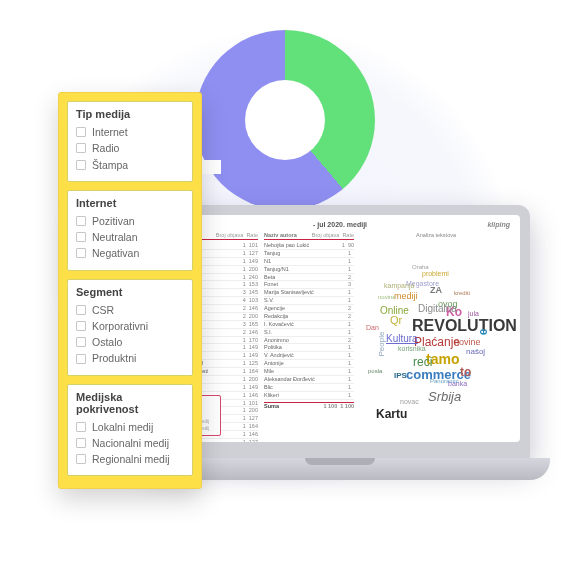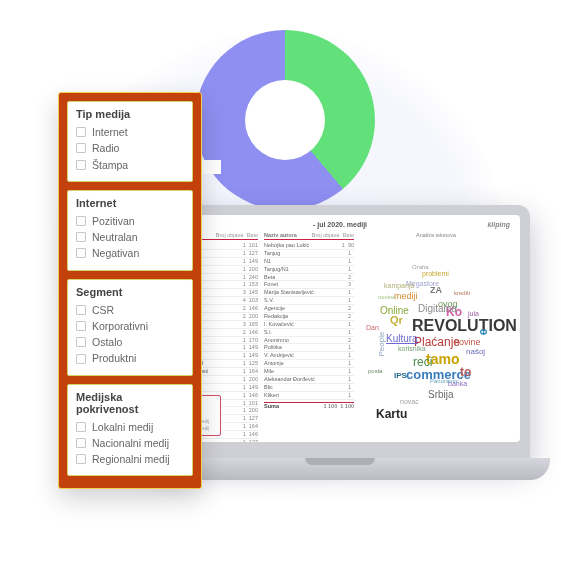--- a/index.html
+++ b/index.html
@@ -40,21 +40,21 @@
   .inset-filter h5{font-size:5px;color:#666;margin-bottom:2px;}
   .inset-filter div{font-size:4.5px;color:#aaa;display:flex;align-items:center;gap:2px;line-height:1.4;}
   .mini-cb{width:4px;height:4px;border:0.5px solid #ccc;display:inline-block;}
 
   .cloud-wrap{flex:1;position:relative;}
   .cloud-title{font-size:5.5px;color:#888;text-align:center;margin-bottom:2px;}
   .cloud{position:relative;width:100%;height:185px;}
   .cloud span{position:absolute;line-height:1;white-space:nowrap;}
 
   
-  .panel{position:absolute;left:58px;top:92px;width:144px;background:#c2410c;border:1px solid #f0d04d;border-radius:3px;
+  .panel{position:absolute;left:58px;top:92px;width:144px;background:#fde047;border:1px solid #f0d04d;border-radius:3px;
     box-shadow:0 10px 26px rgba(0,0,0,.18);padding:4px 0;z-index:10;}
   .group{margin:4px 8px 8px;border:1px solid #d6d26a;border-radius:2px;padding:6px 8px 8px;background:#fff;}
   .group h3{font-size:11px;font-weight:700;color:#444;margin-bottom:4px;}
   .opt{display:flex;align-items:center;gap:6px;font-size:10.5px;color:#666;line-height:1.55;}
   .cb{width:10px;height:10px;border:1px solid #c7c7c7;border-radius:1px;background:#fff;display:inline-block;}
 </style>
 </head>
 <body>
 
 <div class="stage">
@@ -424,34 +424,34 @@
             <div class="cloud-wrap">
               <div class="cloud-title">Analiza tekstova</div>
               <div class="cloud" id="cloud">
                   <span style="left: 52px; top: 78px; font-size: 16px; color: rgb(58, 58, 58); font-weight: 700;">REVOLUTION</span>
                   <span style="left: 54px; top: 96px; font-size: 12px; color: rgb(182, 58, 58); font-weight: 400;">Plaćanje</span>
                   <span style="left: 66px; top: 112px; font-size: 14px; color: rgb(199, 162, 0); font-weight: 700;">tamo</span>
                   <span style="left: 46px; top: 128px; font-size: 13px; color: rgb(58, 125, 191); font-weight: 700;">commerce</span>
                   <span style="left: 20px; top: 66px; font-size: 10px; color: rgb(137, 168, 58);">Online</span>
                   <span style="left: 26px; top: 94px; font-size: 10px; color: rgb(106, 106, 208); text-decoration: underline;">Kultura</span>
                   <span style="left: 34px; top: 52px; font-size: 9px; color: rgb(210, 138, 42);">mediji</span>
-                  <span style="left: 30px; top: 75px; font-size: 11px; color: rgb(194, 178, 58); font-weight: 700;">Qr</span>
+                  <span style="left: 30px; top: 75px; font-size: 11px; color: rgb(194, 178, 58); font-weight: 400;">Qr</span>
                   <span style="left: 78px; top: 60px; font-size: 9px; color: rgb(106, 154, 90);">ovog</span>
                   <span style="left: 94px; top: 98px; font-size: 9px; color: rgb(192, 85, 74);">novine</span>
                   <span style="left: 86px; top: 66px; font-size: 12px; color: rgb(207, 95, 165); font-weight: 700;">Ko</span>
                   <span style="left: 10px; top: 100px; font-size: 8px; color: rgb(143, 166, 192); transform: rotate(-90deg);">People</span>
                   <span style="left: 46px; top: 40px; font-size: 7px; color: rgb(160, 160, 208);">Megastore</span>
                   <span style="left: 62px; top: 30px; font-size: 7px; color: rgb(201, 168, 48);">problemi</span>
                   <span style="left: 70px; top: 46px; font-size: 9px; color: rgb(122, 122, 122); font-weight: 700;">ZA</span>
                   <span style="left: 38px; top: 105px; font-size: 7px; color: rgb(122, 163, 122);">korisnika</span>
                   <span style="left: 18px; top: 116px; font-size: 12px; color: rgb(74, 138, 74); margin-left: 35px;">reci</span>
                   <span style="left: 100px; top: 126px; font-size: 12px; color: rgb(176, 90, 90); font-weight: 700;">to</span>
                   <span style="left: 120px; top: 86px; font-size: 12px; color: rgb(42, 138, 186); font-weight: 700; transform: rotate(-90deg);">e</span>
                   <span style="left: 24px; top: 42px; font-size: 7px; color: rgb(176, 176, 122);">kampanja</span>
-                  <span style="left: 68px; top: 150px; font-size: 10px; color: rgb(106, 106, 106);">Srbija</span>
+                  <span style="left: 68px; top: 150px; font-size: 13px; color: rgb(106, 106, 106); font-style: italic;">Srbija</span>
                   <span style="left: 16px; top: 146px; font-size: 12px; color: rgb(42, 42, 42); font-weight: 700; margin-top: 22px;">Kartu</span>
                   <span style="left: 52px; top: 64px; font-size: 10px; color: rgb(138, 138, 138); padding-left: 6px;">Digitalna</span>
                   <span style="left: 88px; top: 140px; font-size: 7px; color: rgb(138, 106, 192);">banka</span>
                   <span style="left: 40px; top: 158px; font-size: 7px; color: rgb(160, 160, 160);">novac</span>
                   <span style="left: 70px; top: 138px; font-size: 6px; color: rgb(106, 160, 192);">Panoramic</span>
                   <span style="left: 94px; top: 50px; font-size: 6px; color: rgb(176, 122, 90);">krediti</span>
                   <span style="left: 106px; top: 108px; font-size: 8px; color: rgb(106, 106, 186);">našoj</span>
                   <span style="left: 52px; top: 24px; font-size: 6px; color: rgb(160, 160, 160);">Oraha</span>
                   <span style="left: 18px; top: 54px; font-size: 6px; color: rgb(160, 192, 128);">novine</span>
                   <span style="left: 6px; top: 84px; font-size: 7px; color: rgb(200, 106, 106);">Dan</span>

